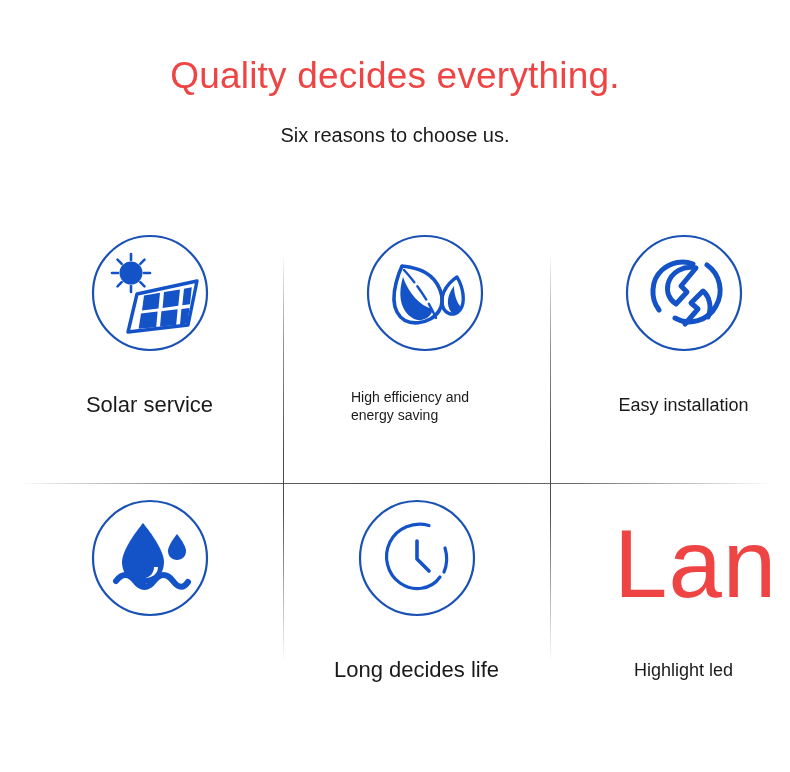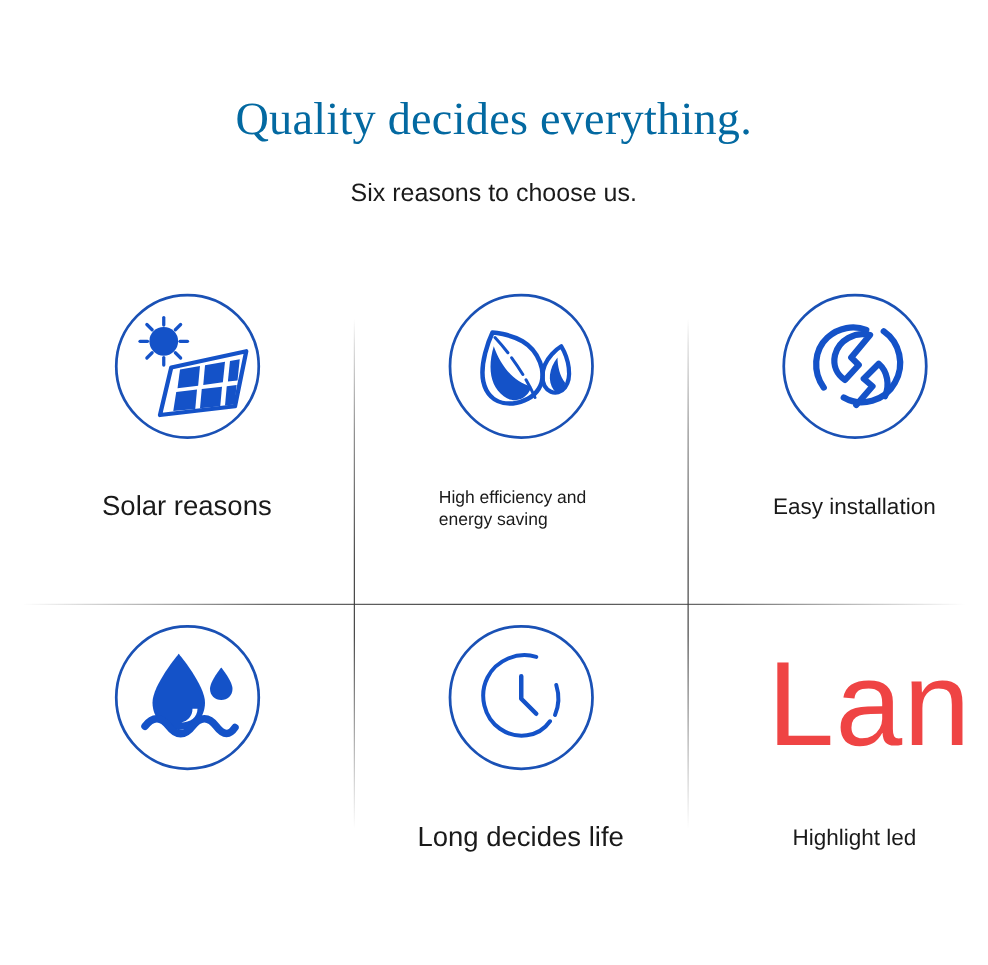--- a/index.html
+++ b/index.html
@@ -27,27 +27,26 @@
   
   .heading-block {
     position: absolute;
     top: 0;
     left: 0;
     width: 790px;
     text-align: center;
   }
   .title {
     margin: 0;
-    padding-top: 74px;
+    padding-top: 54px;
     font-size: 37px;
     font-weight: normal;
     letter-spacing: 0.2px;
-    color: #0369a1;
+    color: #ef4444;
     line-height: 1.18;
-    font-family: Liberation Serif, serif;
   }
   .subtitle {
     margin: 0;
     padding-top: 25px;
     font-size: 20px;
     font-weight: normal;
     color: #1a1a1a;
     line-height: 1.2;
   }
 
@@ -106,21 +105,21 @@
     top: 232px;
     width: 790px;
     height: 520px;
   }
   .cell {
     position: absolute;
     width: 267px;
     height: 250px;
   }
   .cell.c0 { left: 16px;  top: 0px; }
-  .cell.c1 { left: 283px; top: 0px; }
+  .cell.c1 { left: 283px; top: 0px; padding-left: 16px; }
   .cell.c2 { left: 550px; top: 0px; }
   .cell.c3 { left: 16px;  top: 265px; }
   .cell.c4 { left: 283px; top: 265px; }
   .cell.c5 { left: 550px; top: 265px; }
 
   .icon-wrap {
     position: absolute;
     left: 0;
     right: 0;
     top: 0;
@@ -206,21 +205,21 @@
 
           <path d="M55 63.5 L71 60.8 L69.5 76.5 L53 78.6 Z" fill="#1452c8"></path>
           <path d="M75 60.1 L91 57.4 L89.3 73.8 L73.6 75.9 Z" fill="#1452c8"></path>
           <path d="M95 56.8 L102.8 55.3 L101 72.3 L93.3 73.2 Z" fill="#1452c8"></path>
 
           <path d="M52 81.5 L68.6 79.6 L67.2 95.2 L49.6 96.8 Z" fill="#1452c8"></path>
           <path d="M72.4 79.2 L88.6 77.3 L87.2 93 L71 94.6 Z" fill="#1452c8"></path>
           <path d="M92.4 76.9 L100.3 76 L98.8 91.6 L91 92.4 Z" fill="#1452c8"></path>
         </svg>
       </div>
-      <div class="cell-label size-lg">Solar reasons</div>
+      <div class="cell-label size-lg">Solar service</div>
     </div>
 
     <div class="cell c1">
       <div class="icon-wrap">
         <svg class="icon-svg" viewBox="0 0 122 122">
           <circle cx="61" cy="61" r="57" fill="none" stroke="#1a51b5" stroke-width="2.2"></circle>
 
           <path d="M38 34 C38 34 24 63 33 80 C42 97 67 92 75 79 C83 66 74 48 62 41 C52 35 38 34 38 34 Z" fill="none" stroke="#1452c8" stroke-width="3.6" stroke-linejoin="round"></path>
 
           <path d="M39 45 C34 62 36 77 47 85 C58 93 68 84 69 77 C56 74 45 62 39 45 Z" fill="#1452c8"></path>

